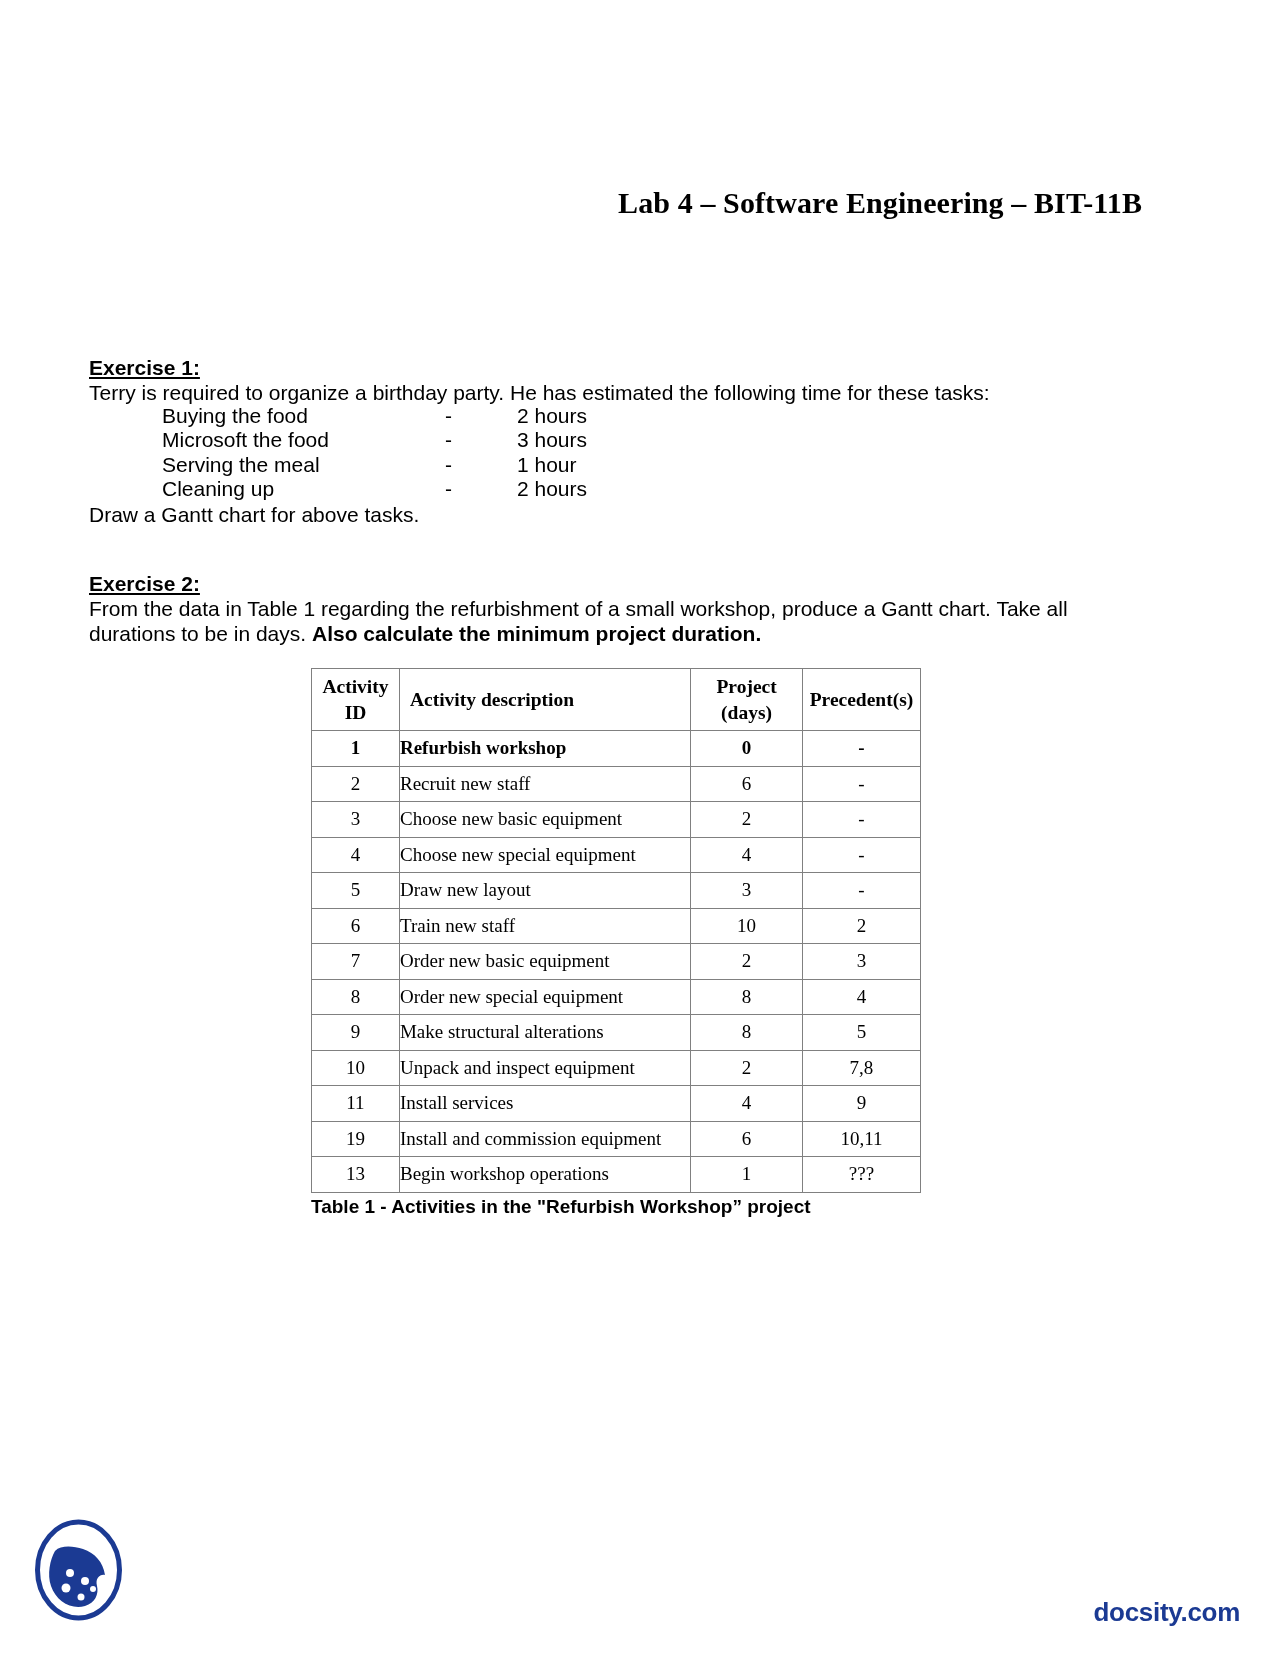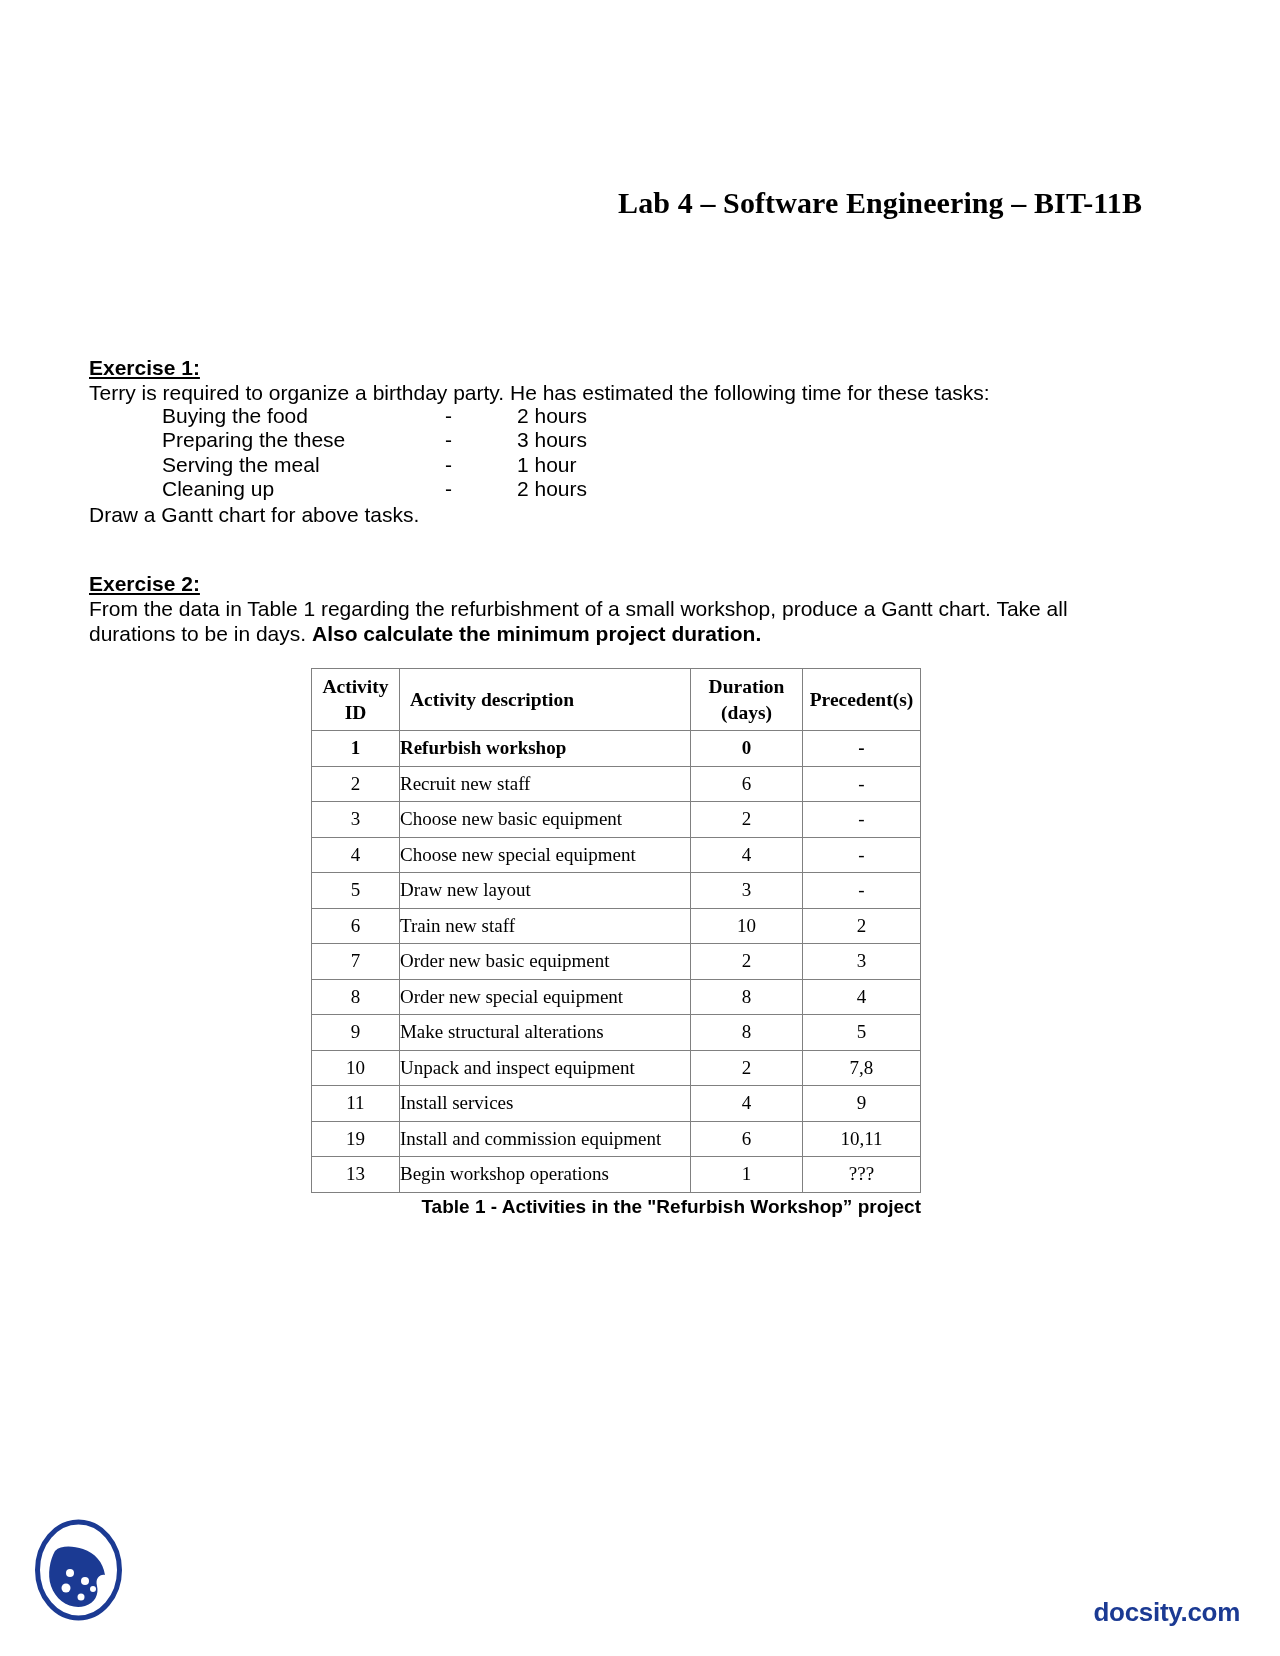--- a/index.html
+++ b/index.html
@@ -149,21 +149,21 @@
   .cell-desc { text-align: left; padding-left: 10px; }
   .cell-dur  { text-align: center; }
   .cell-prec { text-align: center; }
   tr.bold-row td { font-weight: bold; }
 
   .table-caption {
     position: absolute;
     top: 1196px;
     left: 311px;
     width: 610px;
-    text-align: right;
+    text-align: left;
     font-family: "Liberation Sans", sans-serif;
     font-weight: bold;
     font-size: 19px;
     white-space: nowrap;
   }
 
   
   .footer-logo {
     position: absolute;
     left: 33px;
@@ -193,21 +193,21 @@
   <div class="ex1-head">Exercise 1:</div>
   <div class="ex1-intro">Terry is required to organize a birthday party. He has estimated the following time for these tasks:</div>
 
   <div class="task-list">
     <div class="task-row">
       <span class="task-name">Buying the food</span>
       <span class="task-dash">-</span>
       <span class="task-dur">2 hours</span>
     </div>
     <div class="task-row">
-      <span class="task-name">Preparing the these</span>
+      <span class="task-name">Microsoft the food</span>
       <span class="task-dash">-</span>
       <span class="task-dur">3 hours</span>
     </div>
     <div class="task-row">
       <span class="task-name">Serving the meal</span>
       <span class="task-dash">-</span>
       <span class="task-dur">1 hour</span>
     </div>
     <div class="task-row">
       <span class="task-name">Cleaning up</span>
@@ -224,21 +224,21 @@
   <div class="activity-table-wrap">
     <table class="activity-table">
       <thead>
         <tr>
           <th class="th-id">
             <span class="th-two-line">Activity</span>
             <span class="th-two-line">ID</span>
           </th>
           <th class="th-desc">Activity description</th>
           <th class="th-dur">
-            <span class="th-two-line">Duration</span>
+            <span class="th-two-line">Project</span>
             <span class="th-two-line">(days)</span>
           </th>
           <th class="th-prec">Precedent(s)</th>
         </tr>
       </thead>
       <tbody>
         <tr class="bold-row">
           <td class="cell-id">1</td>
           <td class="cell-desc">Refurbish workshop</td>
           <td class="cell-dur">0</td>

